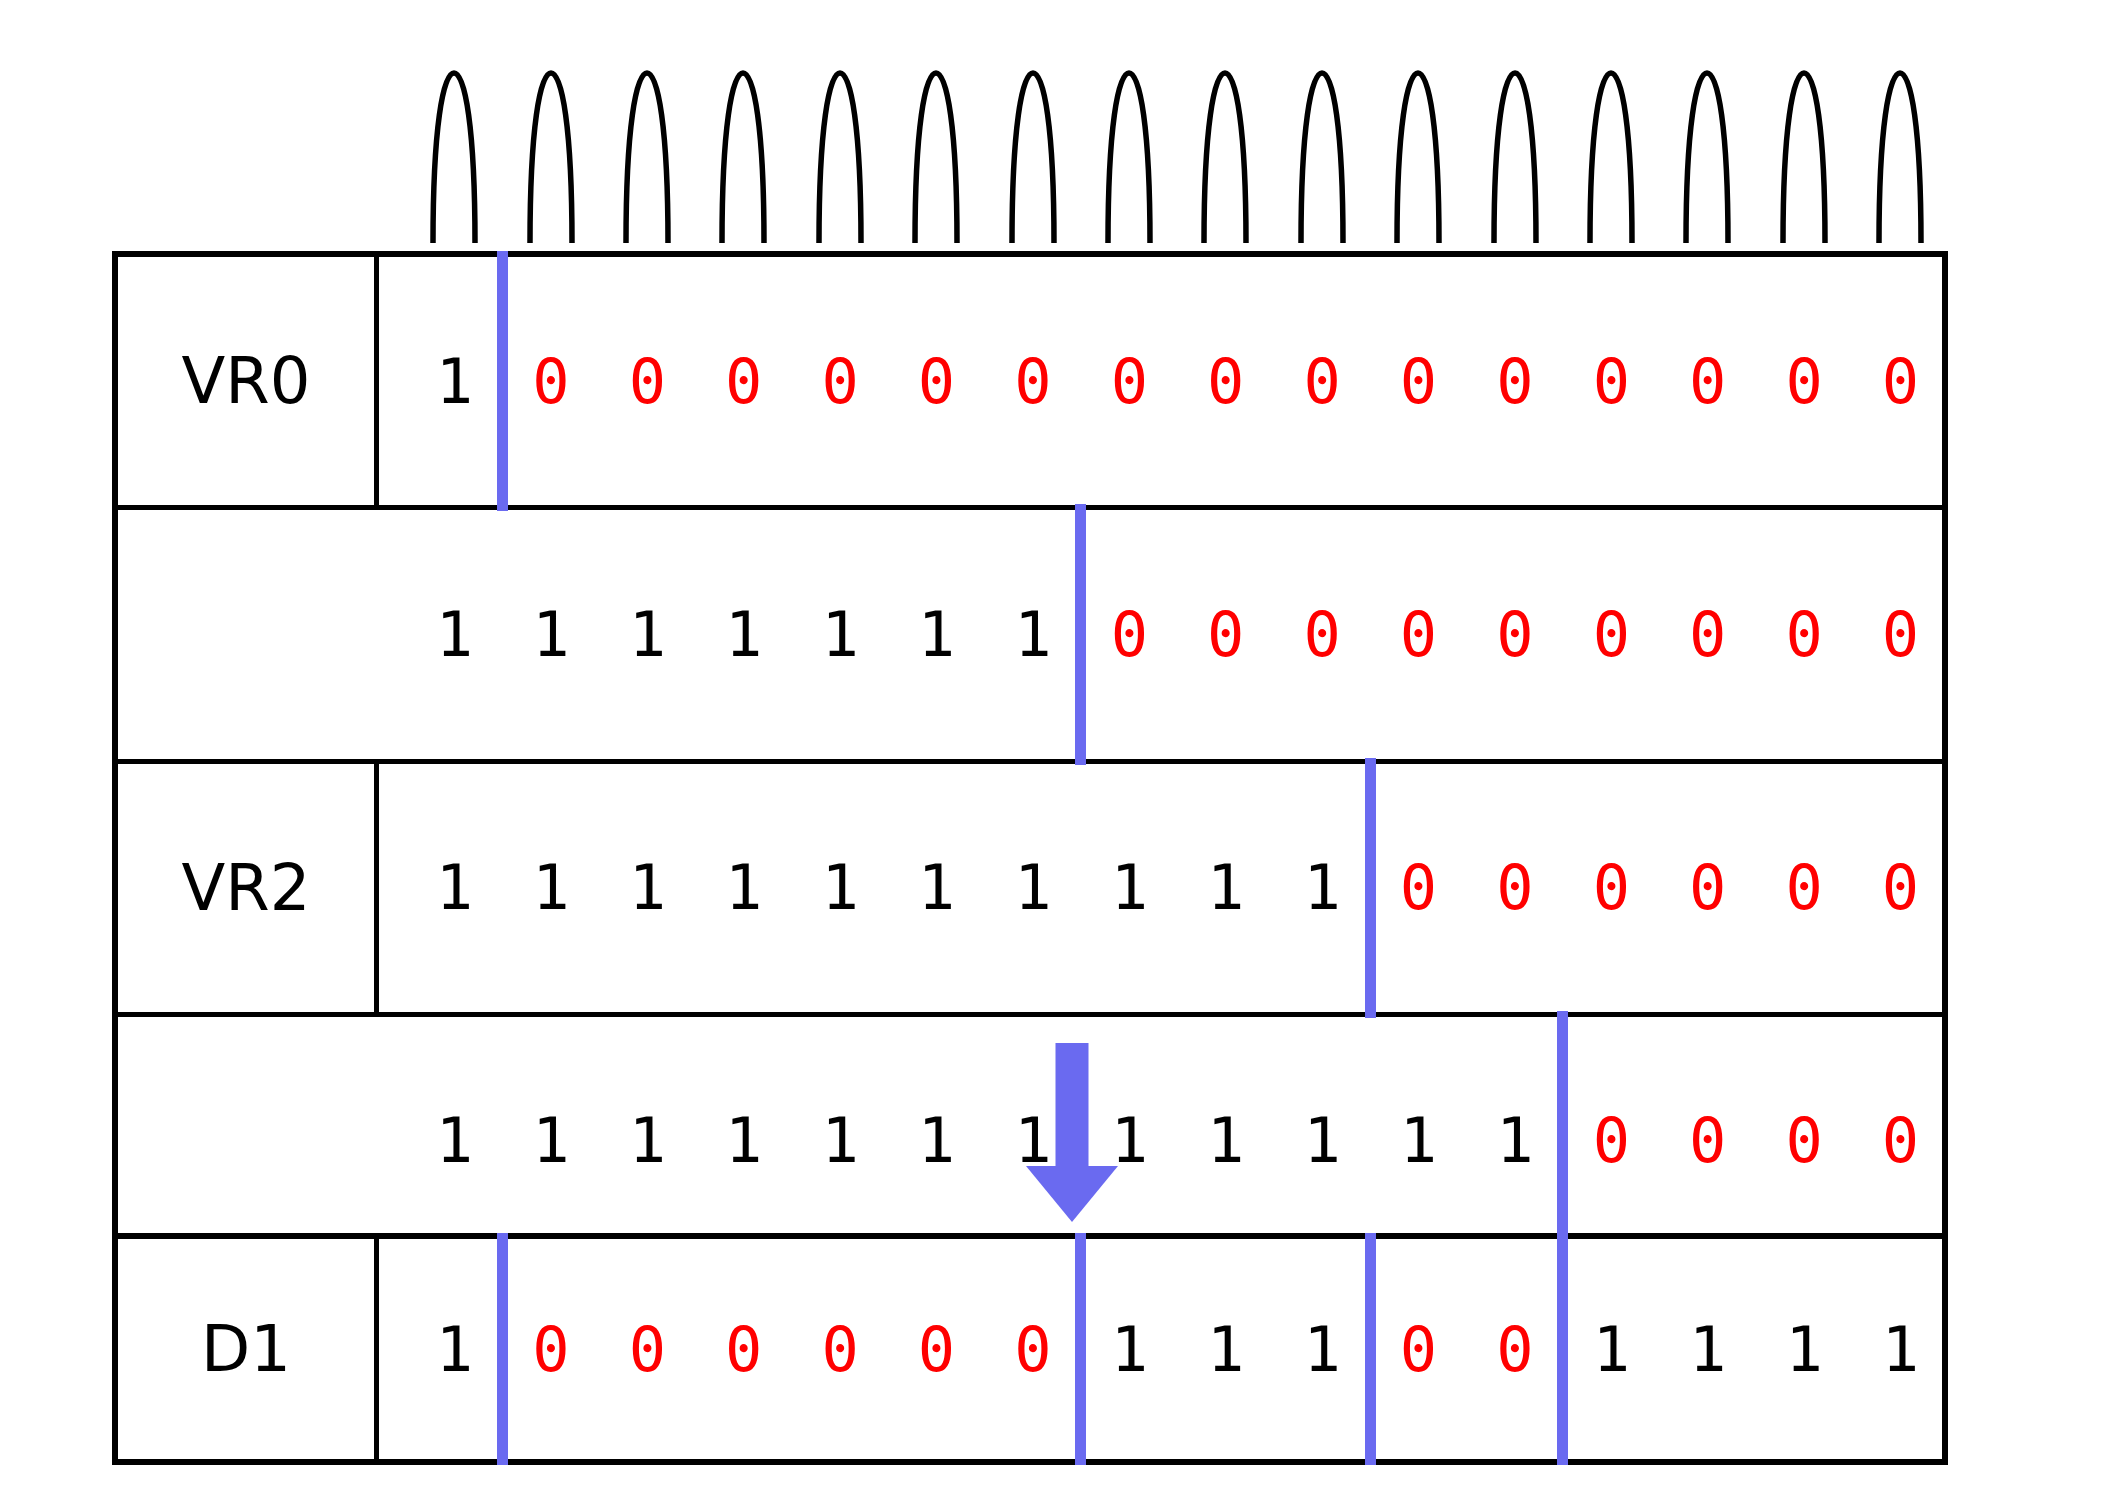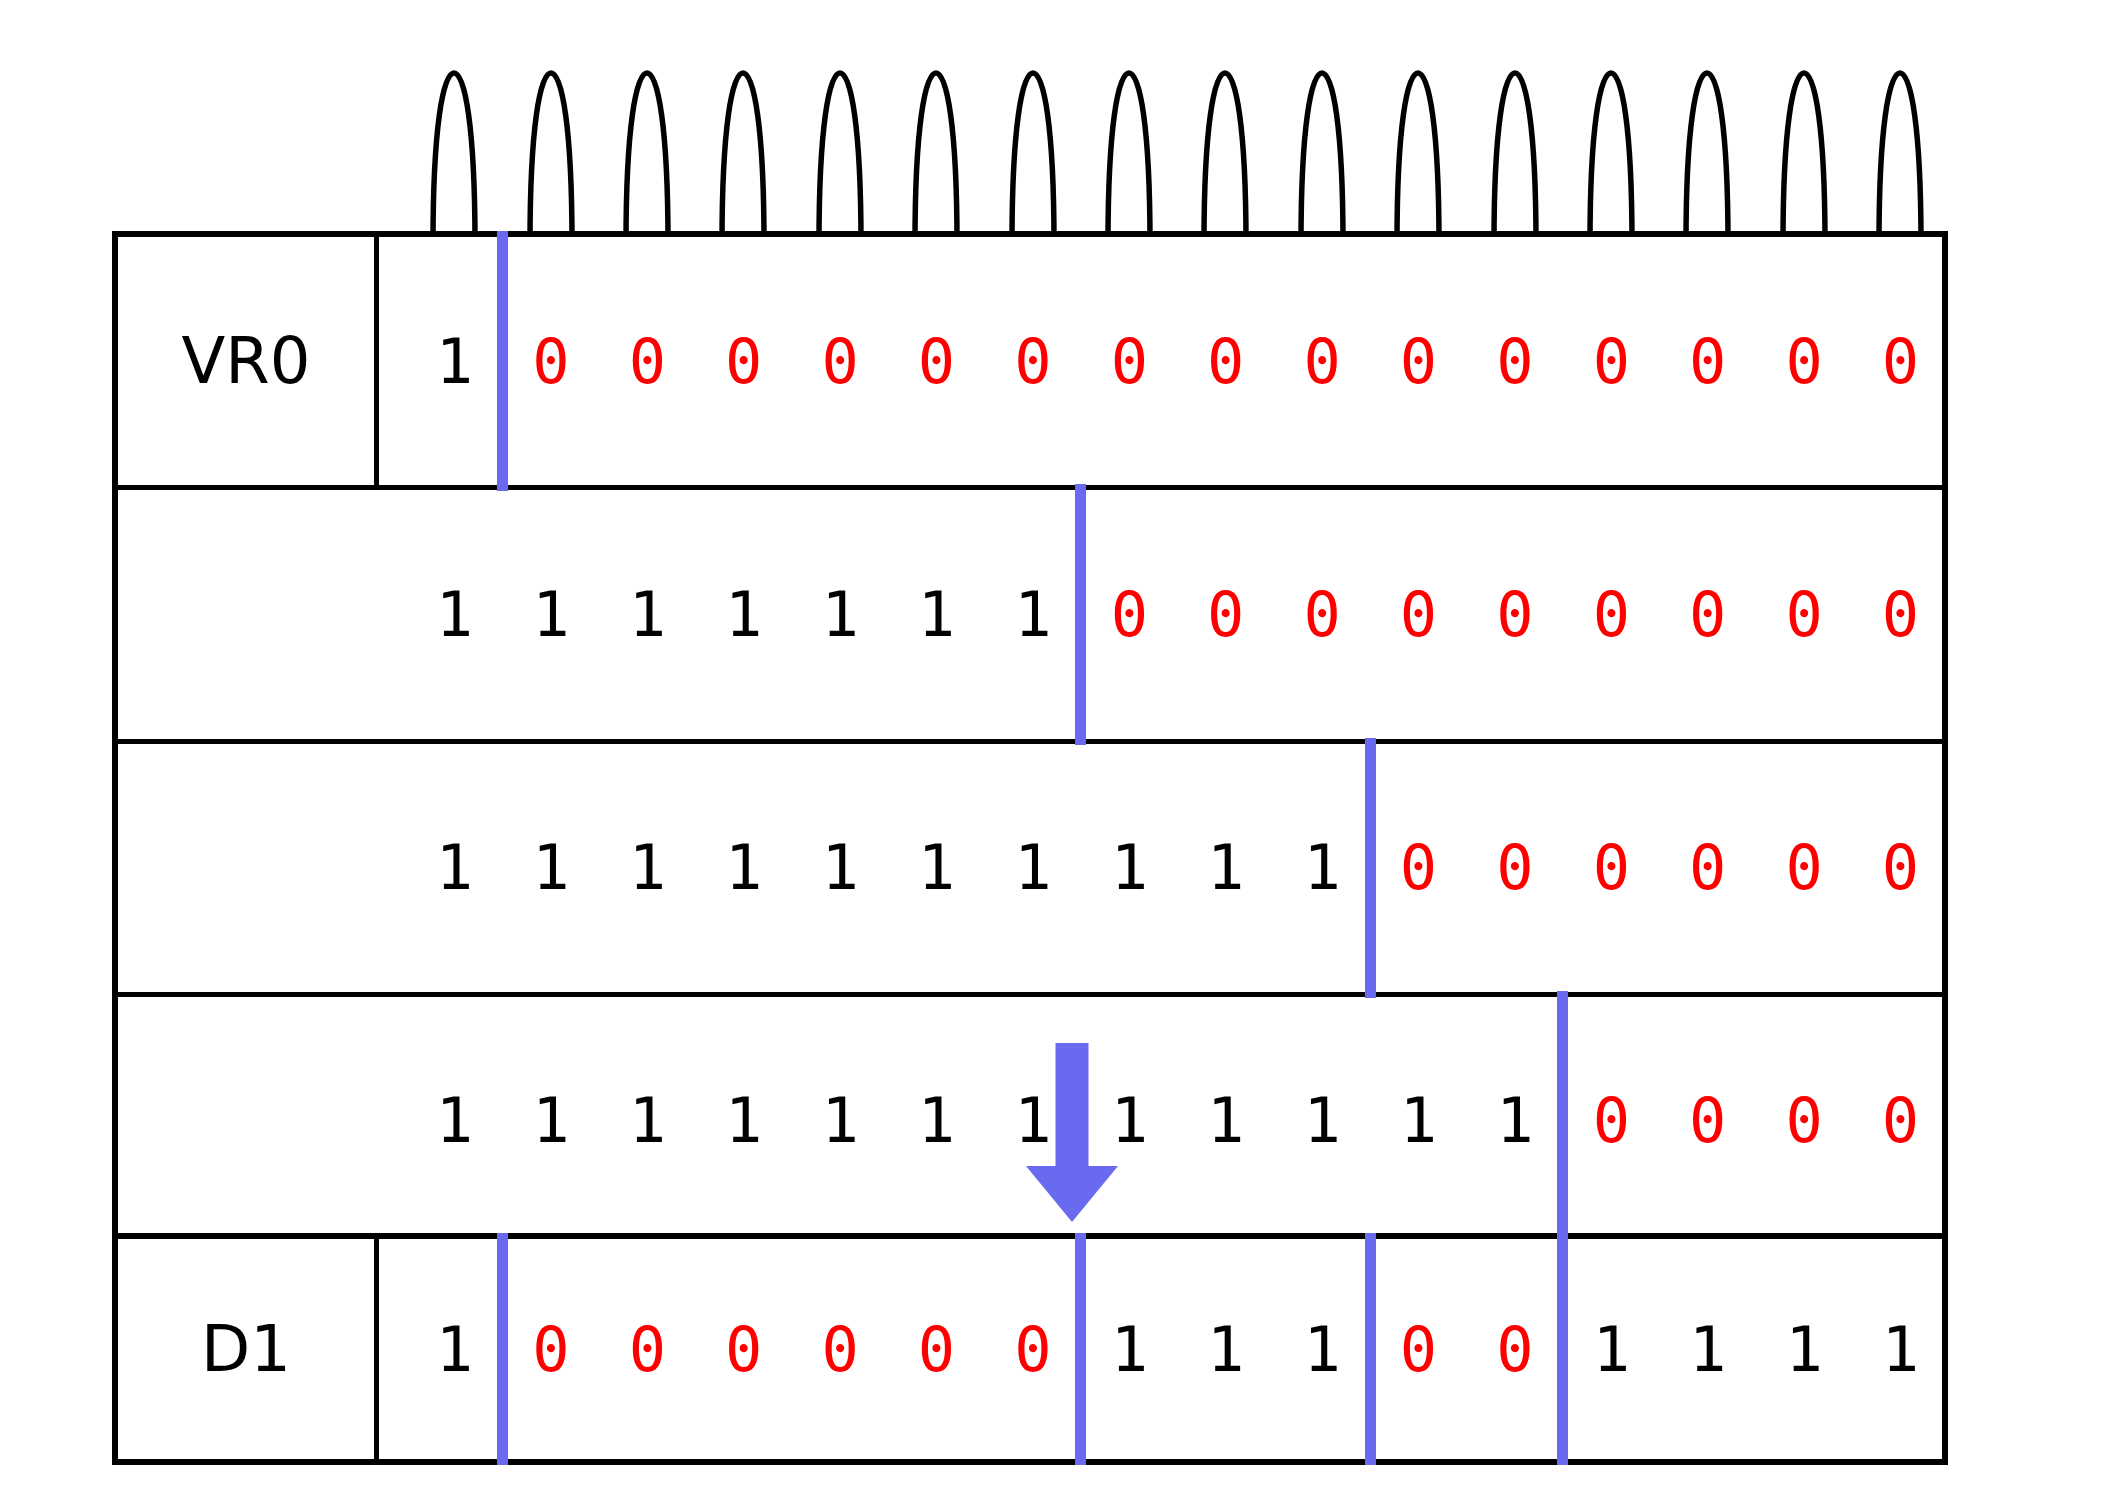--- a/index.html
+++ b/index.html
@@ -165,21 +165,21 @@
           <path d="M5 173 C5 58 15 3 26 3 C37 3 47 58 47 173" fill="none" stroke="#000000" stroke-width="5.5" stroke-linecap="round"></path>
         </svg>
       </div>
       <div class="arch" style="left: 1874.2px; top: 70px;">
         <svg width="52" height="173" viewBox="0 0 52 173">
           <path d="M5 173 C5 58 15 3 26 3 C37 3 47 58 47 173" fill="none" stroke="#000000" stroke-width="5.5" stroke-linecap="round"></path>
         </svg>
       </div>
     </div>
 
-  <div class="reg-table" id="vr-table" style="top:231px; height:1020px;">
+  <div class="reg-table" id="vr-table" style="top:251px; height:1020px;">
       <div class="reg-row sep">
         <div class="label-cell">VR0</div>
         <div class="bits-cell">
           <span class="bit b1" style="left: 27px;">1</span>
           <span class="bit b0" style="left: 123.4px;">0</span>
           <span class="bit b0" style="left: 219.8px;">0</span>
           <span class="bit b0" style="left: 316.2px;">0</span>
           <span class="bit b0" style="left: 412.6px;">0</span>
           <span class="bit b0" style="left: 509px;">0</span>
           <span class="bit b0" style="left: 605.4px;">0</span>
@@ -210,20 +210,21 @@
           <span class="bit b0" style="left: 991px;">0</span>
           <span class="bit b0" style="left: 1087.4px;">0</span>
           <span class="bit b0" style="left: 1183.8px;">0</span>
           <span class="bit b0" style="left: 1280.2px;">0</span>
           <span class="bit b0" style="left: 1376.6px;">0</span>
           <span class="bit b0" style="left: 1473px;">0</span>
           <div class="divider" style="left: 696.3px;"></div>
         </div>
       </div>
       <div class="reg-row sep">
+        <div class="label-cell">VR2</div>
         <div class="bits-cell">
           <span class="bit b1" style="left: 27px;">1</span>
           <span class="bit b1" style="left: 123.4px;">1</span>
           <span class="bit b1" style="left: 219.8px;">1</span>
           <span class="bit b1" style="left: 316.2px;">1</span>
           <span class="bit b1" style="left: 412.6px;">1</span>
           <span class="bit b1" style="left: 509px;">1</span>
           <span class="bit b1" style="left: 605.4px;">1</span>
           <span class="bit b1" style="left: 701.8px;">1</span>
           <span class="bit b1" style="left: 798.2px;">1</span>

